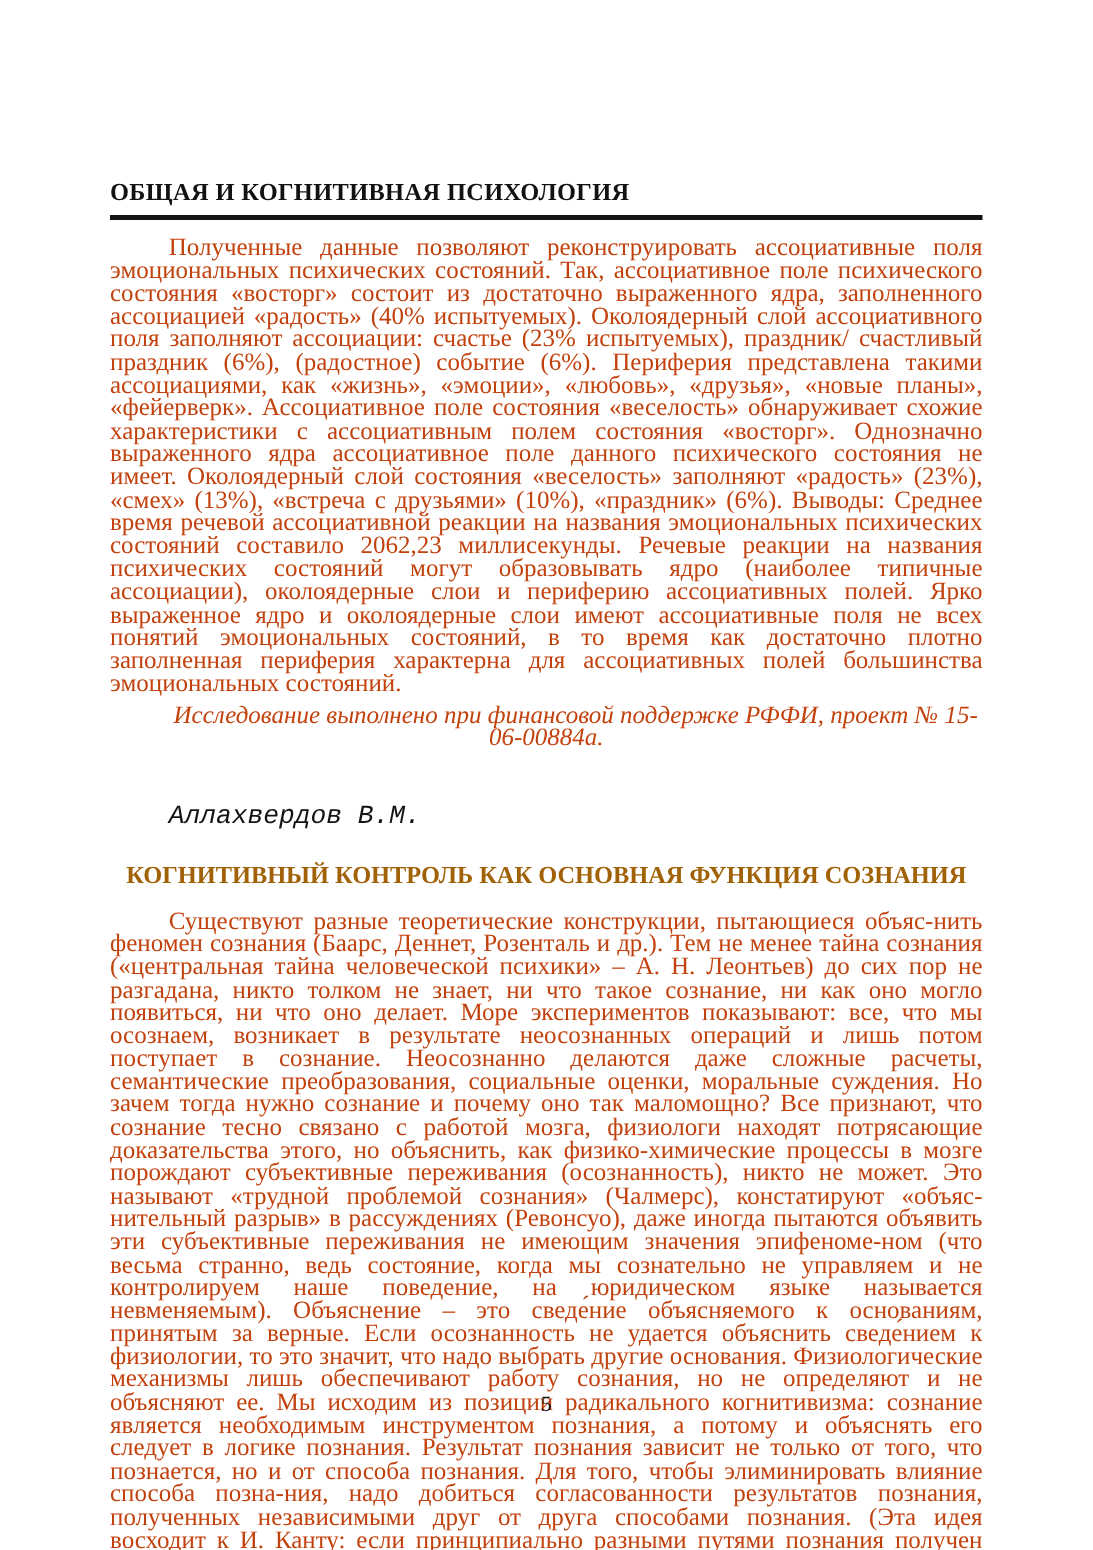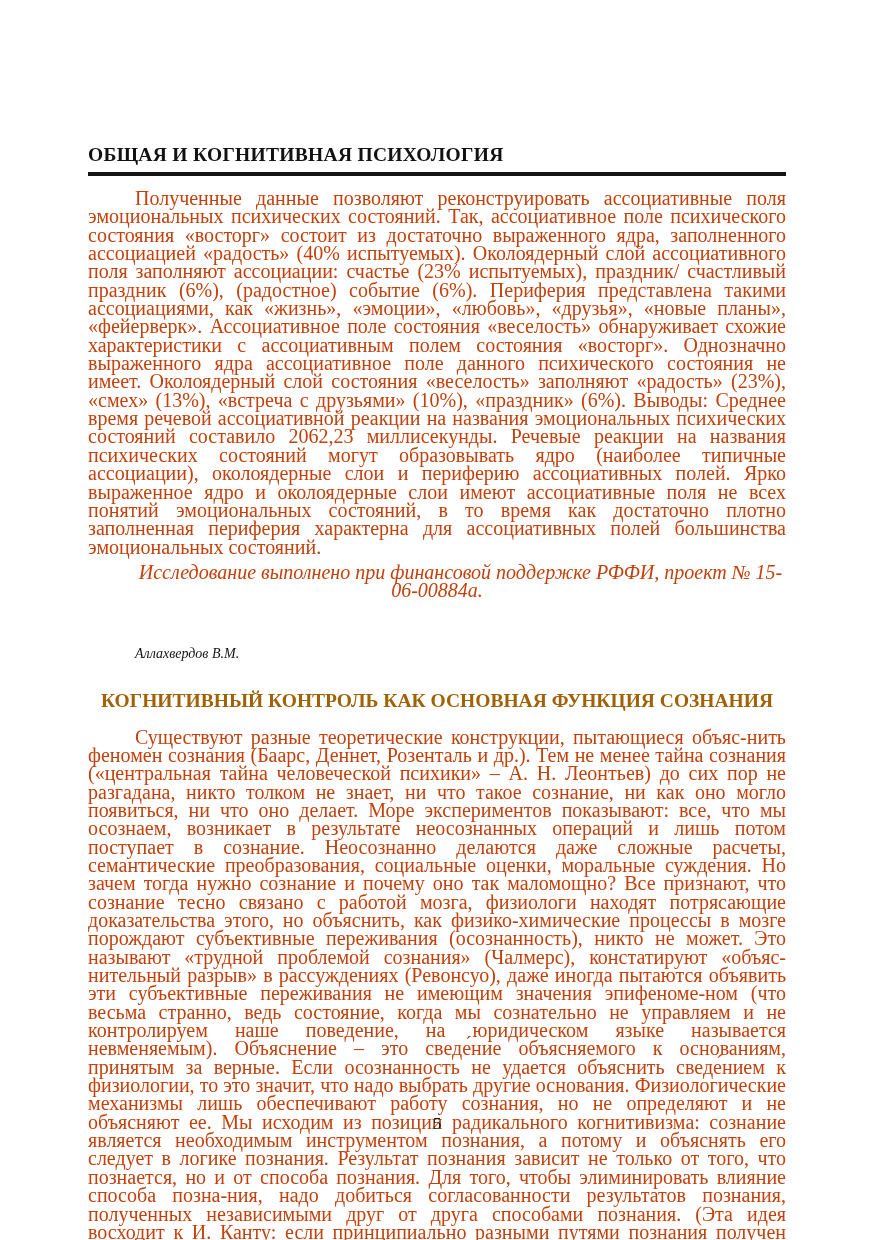--- a/index.html
+++ b/index.html
@@ -46,23 +46,24 @@
     margin-top: 13px;
   }
   p.funding {
     margin-top: 7px;
     font-style: italic;
     text-align: center;
   }
   p.author {
     margin: 44px 0 0 0;
     font-style: italic;
-    font-size: 14px;
+    font-size: 21px;
     line-height: 19px;
     text-indent: 47px;
+    font-family: Liberation Mono, monospace;
   }
   h2.title {
     margin: 26px 0 0 0;
     font-weight: bold;
     font-size: 19.5px;
     line-height: 23px;
     text-align: center;
     color: #a16207;
   }
   p.article-body {

